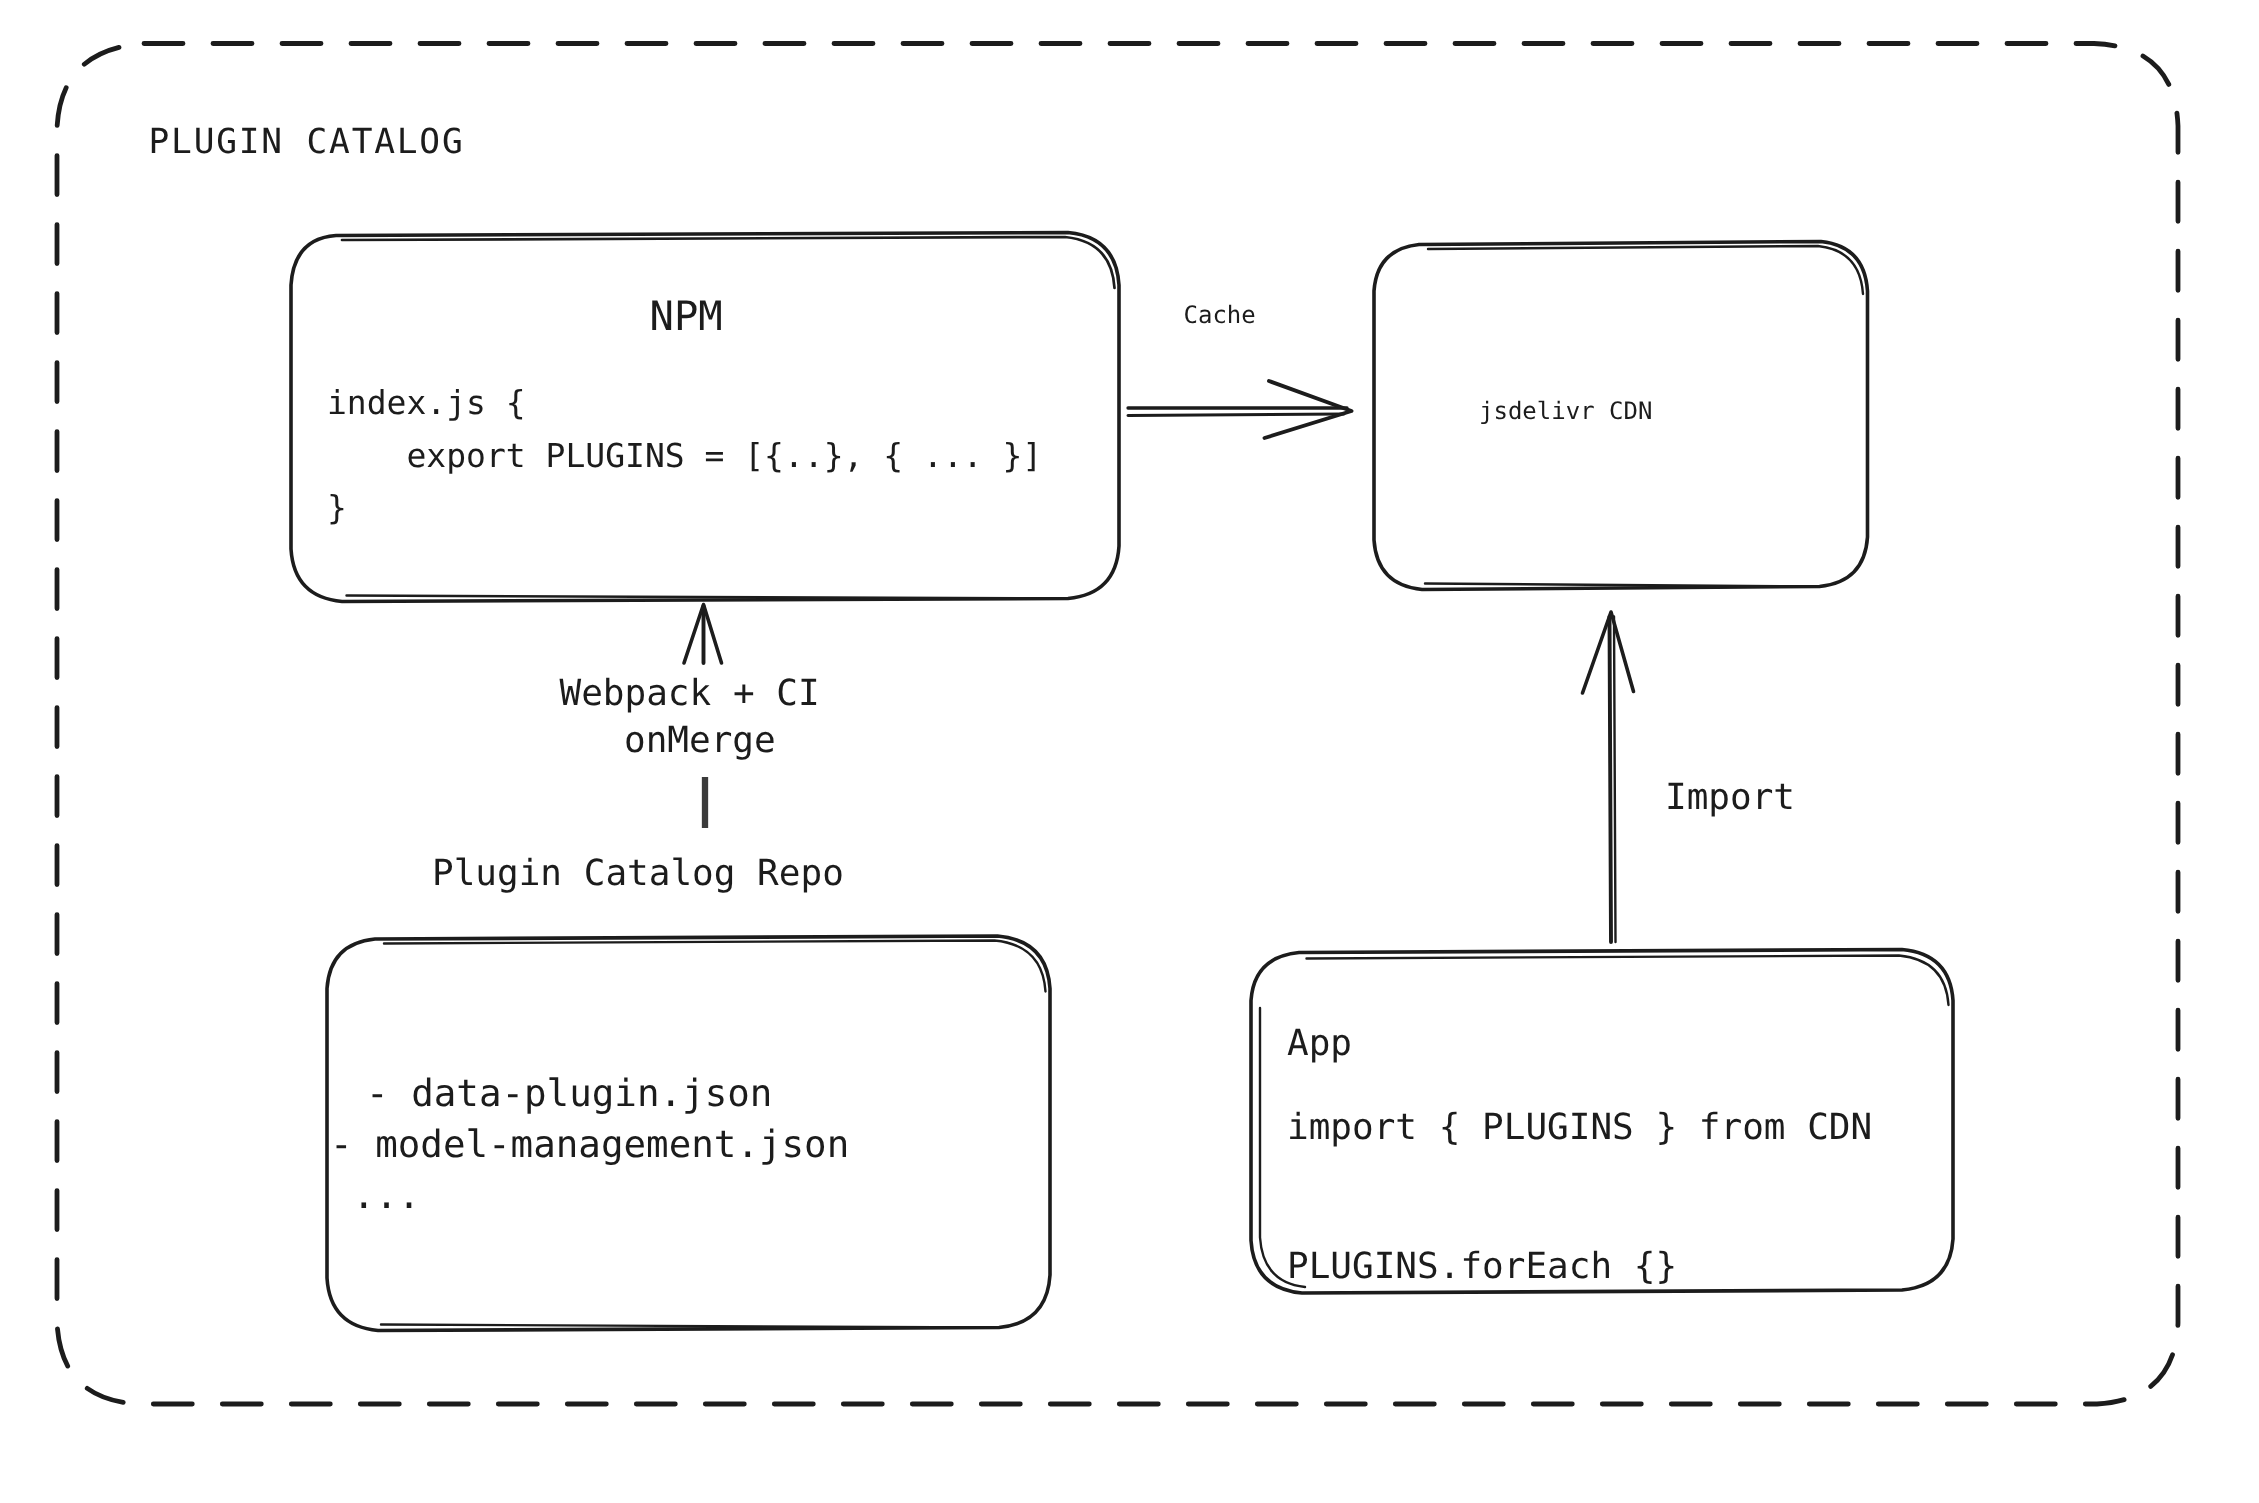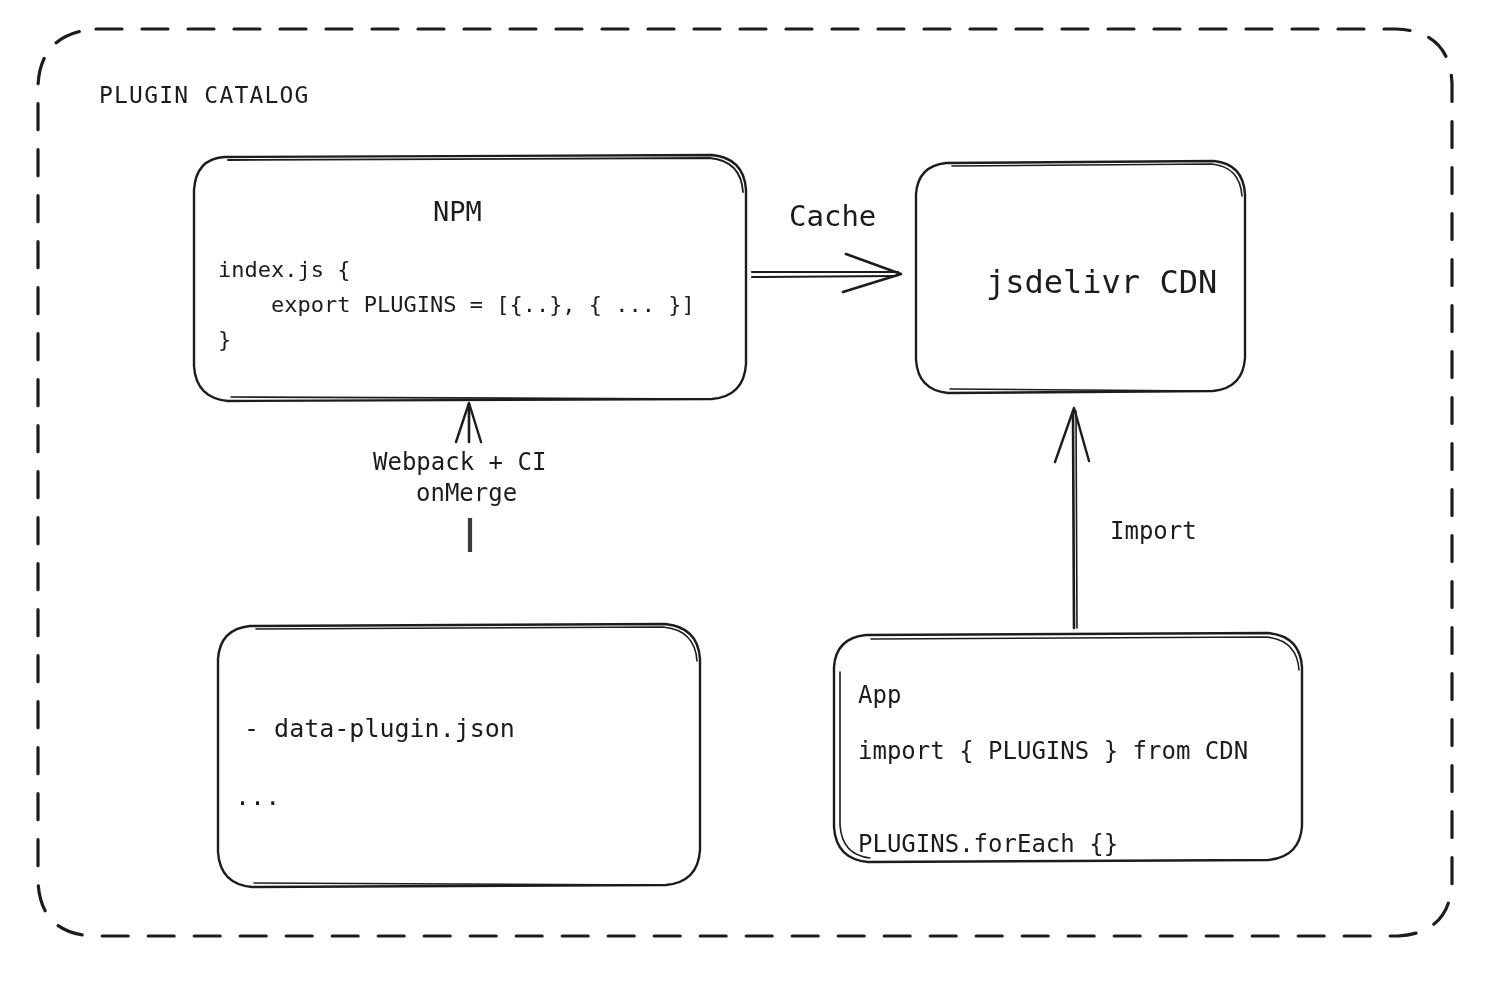--- a/index.html
+++ b/index.html
@@ -36,24 +36,24 @@
     letter-spacing: 1.2px;
   }
   .box-title {
     font-size: 27px;
   }
   .box-code {
     font-size: 22px;
     line-height: 1.55;
   }
   .box-center {
-    font-size: 32px;
+    font-size: 16px;
   }
   .edge-label {
-    font-size: 29px;
+    font-size: 16px;
   }
   .ext-label {
     font-size: 24px;
   }
   .list-block {
     font-size: 25px;
     line-height: 1.5;
   }
   .app-block-line {
     font-size: 24px;
@@ -120,22 +120,24 @@
   <div class="txt box-code" style="left:218px; top:288px;">    export PLUGINS = [{..}, { ... }]</div>
   <div class="txt box-code" style="left:218px; top:323px;">}</div>
 
   <div class="txt box-center" style="left:986px; top:266px;">jsdelivr CDN</div>
 
   <div class="txt edge-label" style="left:789px; top:202px;">Cache</div>
 
   <div class="txt ext-label" style="left:373px; top:450px;">Webpack + CI</div>
   <div class="txt ext-label" style="left:416px; top:481px;">onMerge</div>
 
+  <div class="txt ext-label" style="left:288px; top:570px;">Plugin Catalog Repo</div>
 
   <div class="txt list-block" style="left:220px; top:710px;padding-left:24px;">- data-plugin.json</div>
+  <div class="txt list-block" style="left:220px; top:744px;">- model-management.json</div>
   <div class="txt list-block" style="left:220px; top:778px;"> ...</div>
 
   <div class="txt ext-label" style="left:1110px; top:519px;">Import</div>
 
   <div class="txt app-block-line" style="left:858px; top:683px;">App</div>
   <div class="txt app-block-line" style="left:858px; top:739px;">import { PLUGINS } from CDN</div>
   <div class="txt app-block-line" style="left:858px; top:803px;margin-top:29px;">PLUGINS.forEach {}</div>
 
 </div>
 

